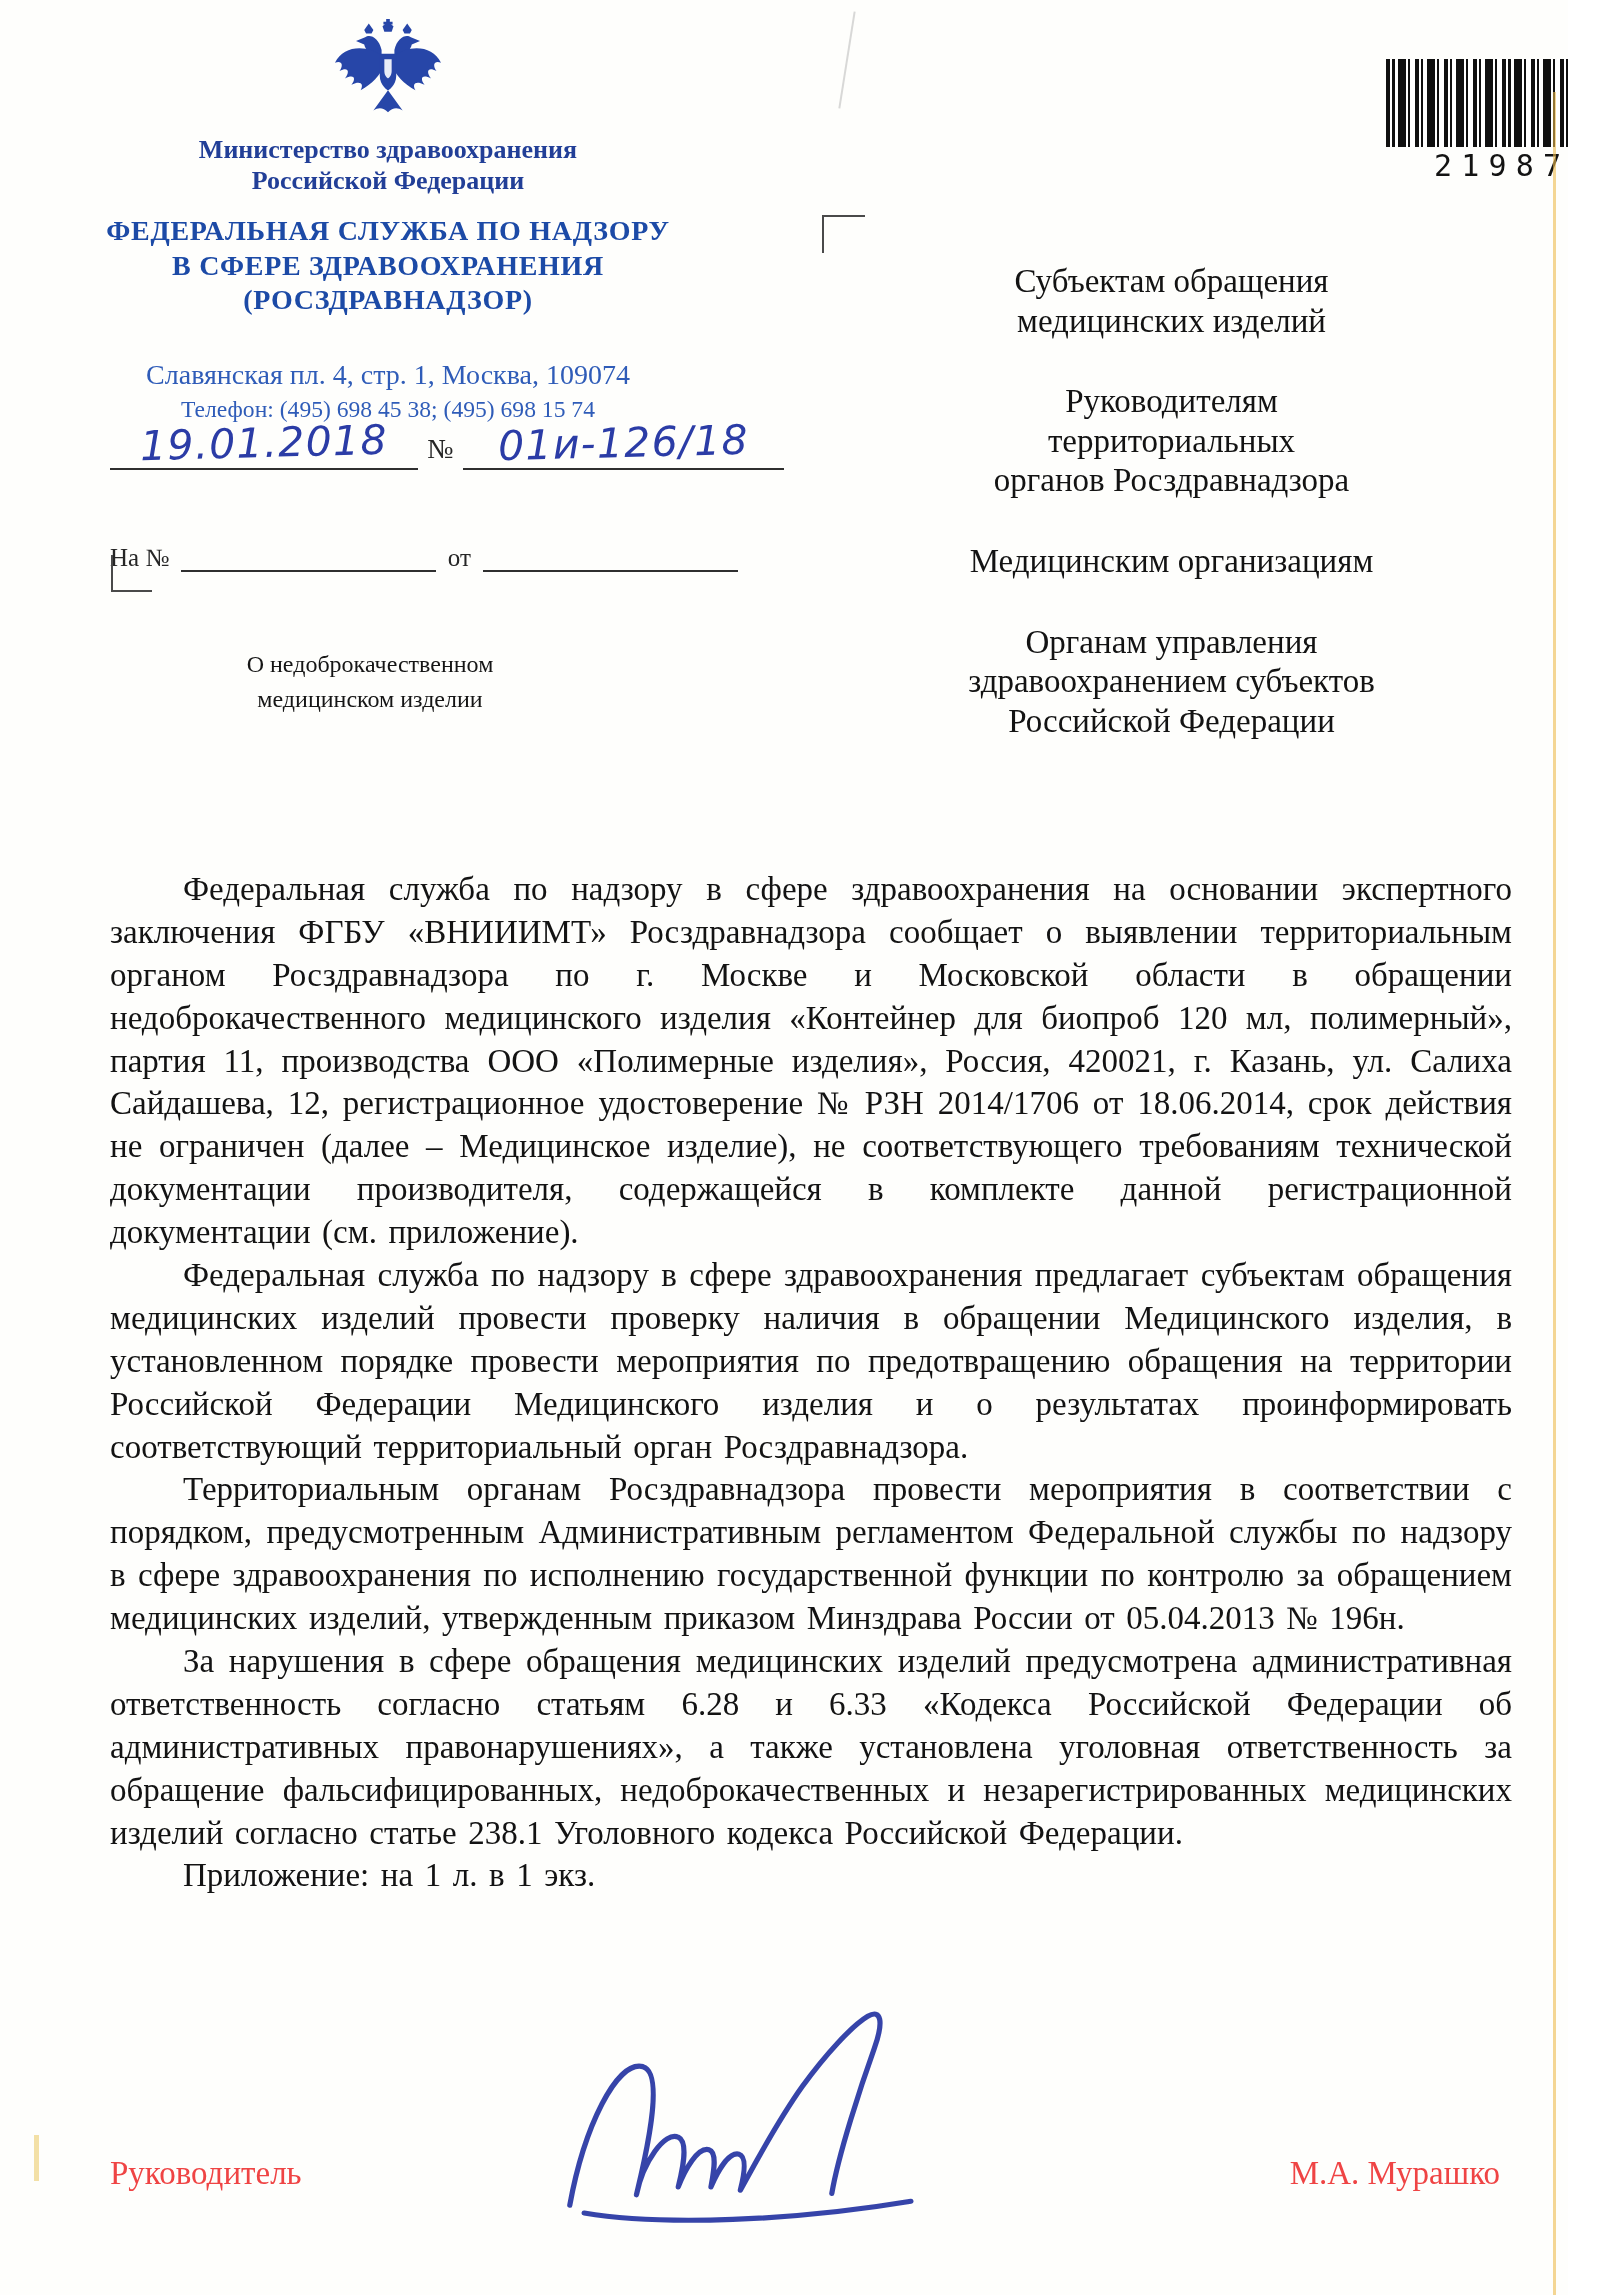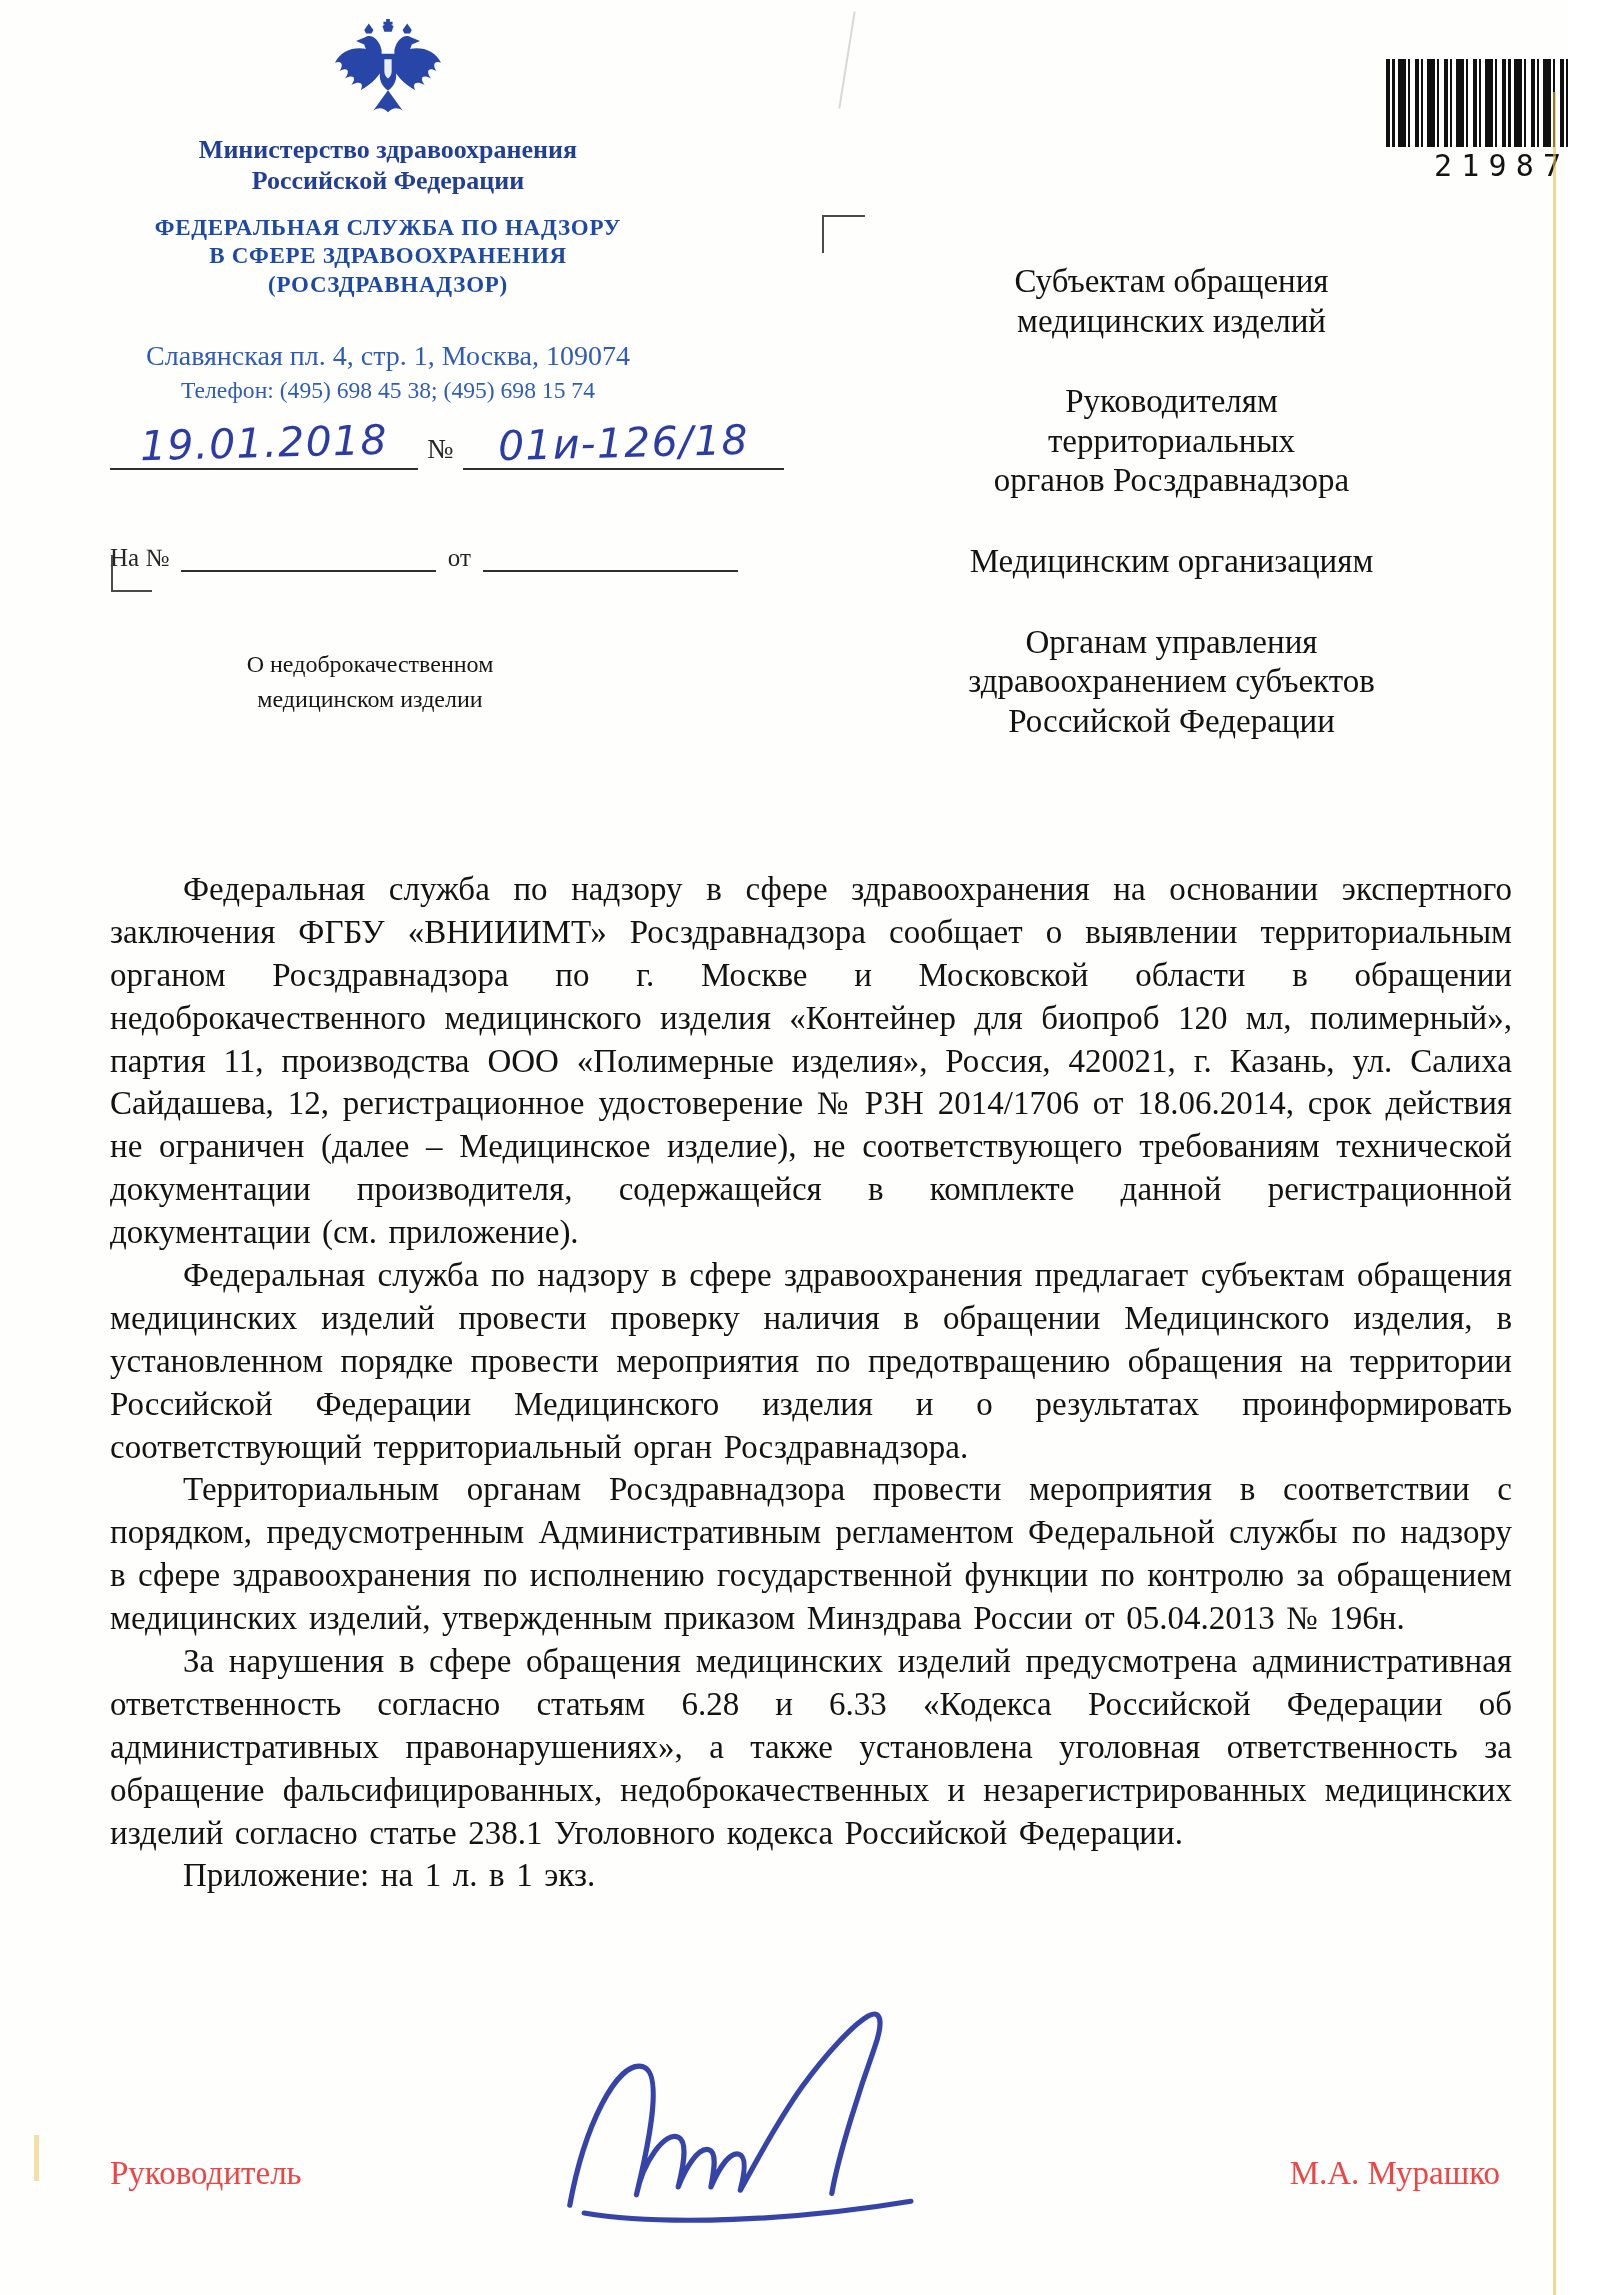--- a/index.html
+++ b/index.html
@@ -14,21 +14,21 @@
   }
 
   
   .letterhead { position:absolute; left:77px; top:17px; width:622px; text-align:center; }
   .emblem { display:block; margin:0 auto; }
   .ministry {
     white-space:pre-line; font-weight:bold; font-size:26px; line-height:1.22;
     color:#223f97; margin-top:6.5px;
   }
   .service {
-    white-space:pre-line; font-weight:bold; font-size:23px; line-height:1.24;
+    white-space:pre-line; font-weight:bold; font-size:28px; line-height:1.24;
     color:#1c4aa6; margin-top:17px; letter-spacing:0.7px;
   }
   .addr  { font-size:28px; color:#2f5cb8; margin-top:38px; line-height:1.35; }
   .phone { font-size:23.6px; color:#2f5cb8; line-height:1.35; }
 
   
   .barcode-wrap { position:absolute; left:1340px; top:59px; width:287px; text-align:center;margin-left:46px; }
   .barcode {
     height:88px;
     background:repeating-linear-gradient(90deg,

